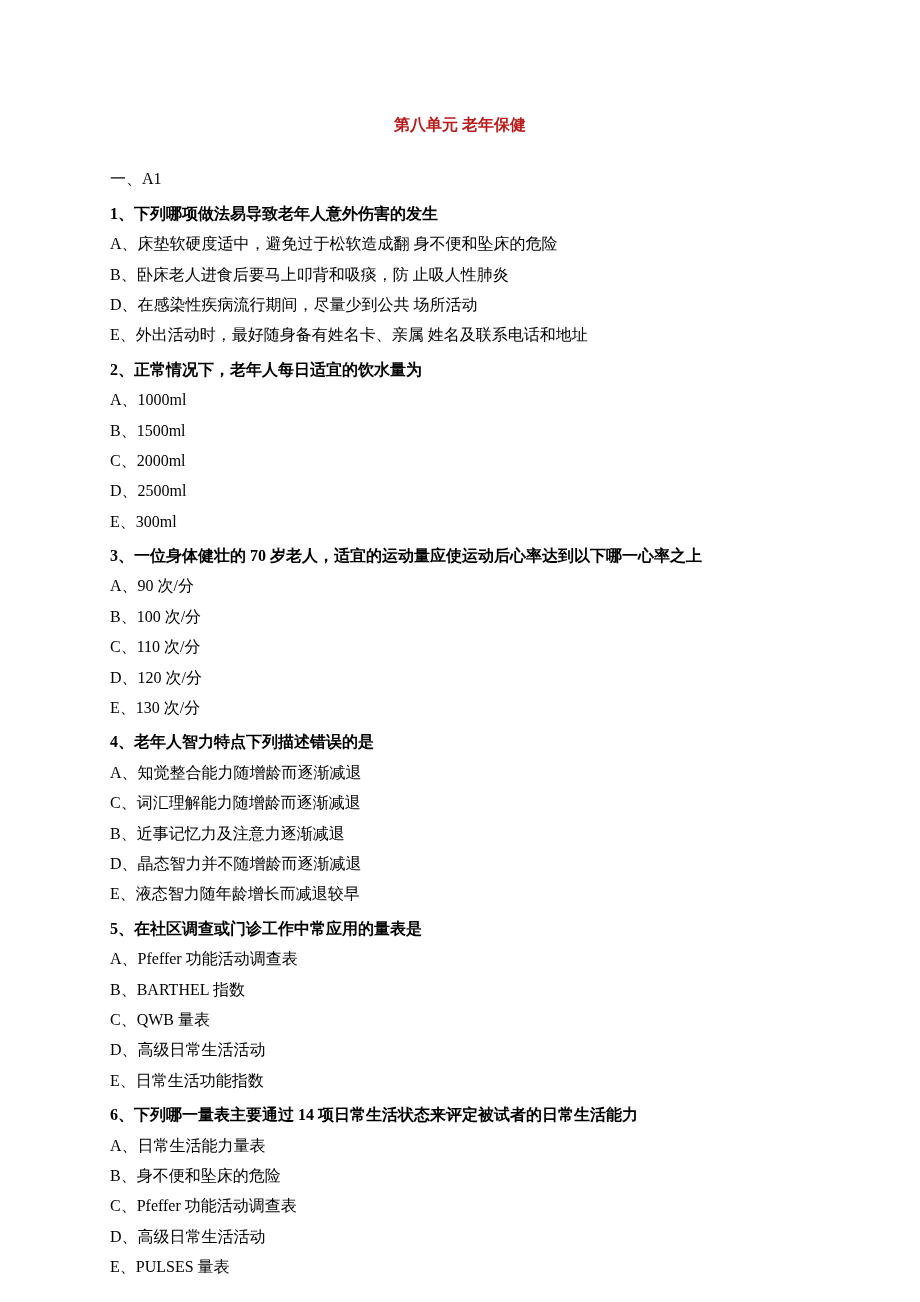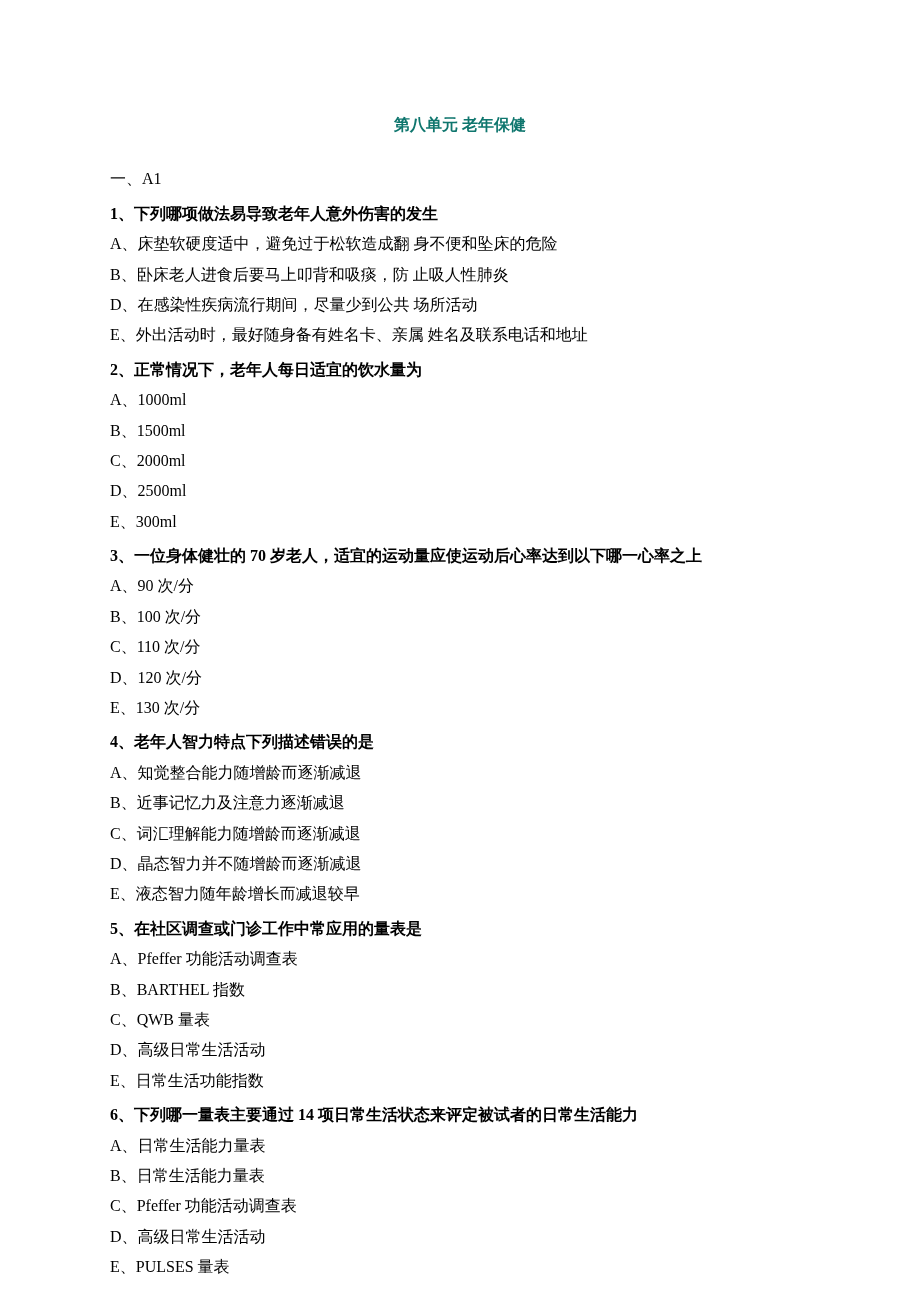--- a/index.html
+++ b/index.html
@@ -8,21 +8,21 @@
     line-height: 1.9;
     color: #000;
     background: #fff;
     margin: 0;
     padding: 110px 110px 40px 110px;
     width: 920px;
     box-sizing: border-box;
   }
   .title {
     text-align: center;
-    color: #0f766e;
+    color: #b91c1c;
     font-weight: bold;
     margin-bottom: 0;
   }
   .section-label {
     margin-bottom: 2px;
     margin-top: 24px;
   }
   .question {
     font-weight: bold;
     margin-top: 4px;
@@ -58,32 +58,32 @@
 
 <div class="question">3、一位身体健壮的 70 岁老人，适宜的运动量应使运动后心率达到以下哪一心率之上</div>
 <div class="option">A、90 次/分</div>
 <div class="option">B、100 次/分</div>
 <div class="option">C、110 次/分</div>
 <div class="option">D、120 次/分</div>
 <div class="option">E、130 次/分</div>
 
 <div class="question">4、老年人智力特点下列描述错误的是</div>
 <div class="option">A、知觉整合能力随增龄而逐渐减退</div>
+<div class="option">C、词汇理解能力随增龄而逐渐减退</div>
 <div class="option">B、近事记忆力及注意力逐渐减退</div>
-<div class="option">C、词汇理解能力随增龄而逐渐减退</div>
 <div class="option">D、晶态智力并不随增龄而逐渐减退</div>
 <div class="option">E、液态智力随年龄增长而减退较早</div>
 
 <div class="question">5、在社区调查或门诊工作中常应用的量表是</div>
 <div class="option">A、Pfeffer 功能活动调查表</div>
 <div class="option">B、BARTHEL 指数</div>
 <div class="option">C、QWB 量表</div>
 <div class="option">D、高级日常生活活动</div>
 <div class="option">E、日常生活功能指数</div>
 
 <div class="question">6、下列哪一量表主要通过 14 项日常生活状态来评定被试者的日常生活能力</div>
 <div class="option">A、日常生活能力量表</div>
-<div class="option">B、日常生活能力量表</div>
+<div class="option">B、身不便和坠床的危险</div>
 <div class="option">C、Pfeffer 功能活动调查表</div>
 <div class="option">D、高级日常生活活动</div>
 <div class="option">E、PULSES 量表</div>
 
 </div>
 
 </body></html>

